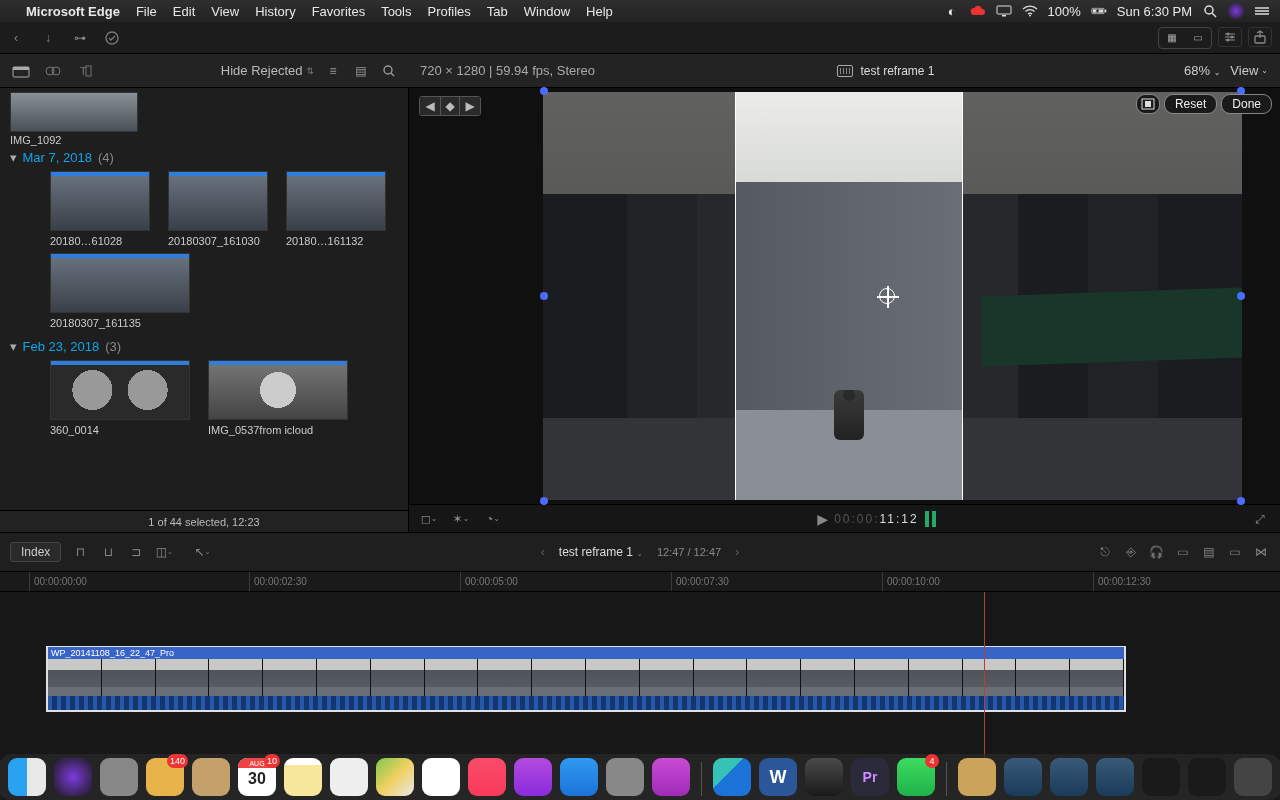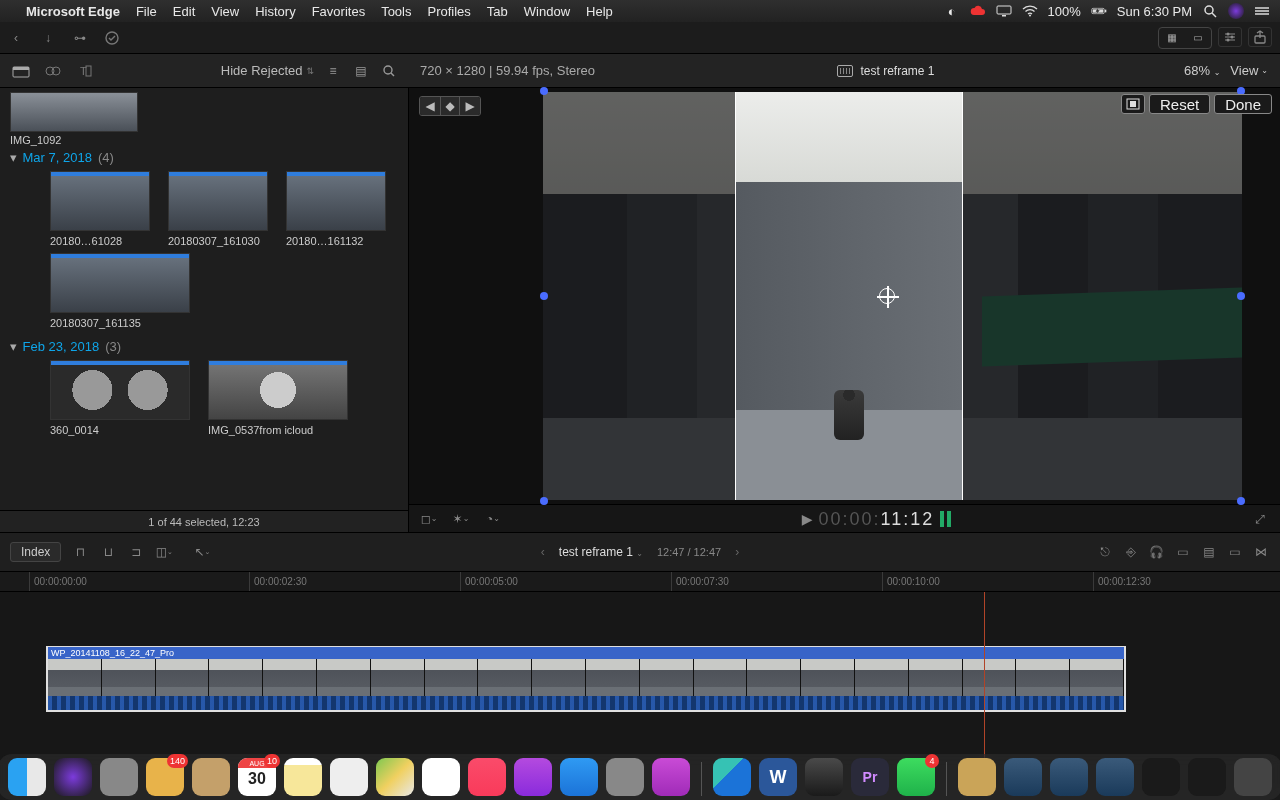--- a/index.html
+++ b/index.html
@@ -52,21 +52,21 @@
 .group-header .tri { color: #aaa; }
 .group-header .date { color: #0ea5e9; font-weight: 500; }
 .group-header .count { color: #888; }
 .lib-footer { height: 22px; background: #222; border-top: 1px solid #000; display: flex; align-items: center; justify-content: center; font-size: 11px; color: #bbb; }
 
 .viewer { flex: 1; position: relative; background: #101010; display: flex; flex-direction: column; border-left: 1px solid #000; }
 .viewer-nav { position: absolute; top: 8px; left: 10px; display: flex; border: 1px solid #555; border-radius: 3px; overflow: hidden; z-index: 5; }
 .viewer-nav .vn { width: 20px; height: 18px; display: flex; align-items: center; justify-content: center; color: #bbb; font-size: 12px; background: #2a2a2a; }
 .viewer-nav .vn.mid { border-left: 1px solid #555; border-right: 1px solid #555; }
 .viewer-buttons { position: absolute; top: 6px; right: 8px; display: flex; gap: 4px; z-index: 5; }
-.btn { height: 20px; padding: 0 10px; border: 1px solid #888; border-radius: 3px; background: #1a1a1a; color: #eee; font-size: 15px; display: flex; align-items: center; }
+.btn { height: 20px; padding: 0 10px; border: 1px solid #888; border-radius: 9px; background: #1a1a1a; color: #eee; font-size: 12px; display: flex; align-items: center; }
 .btn.fit-icon { width: 24px; padding: 0; justify-content: center; }
 .canvas { flex: 1; position: relative; margin: 2px 8px 2px 8px; }
 .frame-outer { position: absolute; top: 2px; bottom: 2px; left: 126px; right: 30px; background: #2f3034; }
 .frame-outer .city { position:absolute; inset:0; background:
   linear-gradient(180deg,#d8d9d6 0%,#c7c8c4 25%, transparent 25%),
   linear-gradient(180deg,transparent 80%,#6f747a 80%),
   linear-gradient(90deg,#3c3f45 0 12%,#484c52 12% 22%,#55585f 22% 33%,#3c3f45 33% 40%,#55585f 40% 48%,#3c3f45 48% 58%,#55585f 58% 68%, #3c3f45 68% 78%,#484c52 78% 88%, #3c3f45 88% 100%);
   filter: brightness(.45);
 }
 .crop-box { position: absolute; top: 2px; bottom: 2px; left: 318px; width: 228px; border-left: 1px solid #fff; border-right:1px solid #fff; background:
@@ -82,21 +82,21 @@
 .h-ml { top: 50%; left: 123px; transform: translateY(-50%);} .h-mr { top:50%; right:27px; transform:translateY(-50%);}
 .center-target { position:absolute; top:50%; left: 470px; transform:translate(-50%,-50%); width:16px;height:16px;border:1px solid #fff;border-radius:50%; }
 .center-target:before,.center-target:after{content:'';position:absolute;background:#fff;}
 .center-target:before{left:7px;top:-3px;width:2px;height:22px;}
 .center-target:after{top:7px;left:-3px;height:2px;width:22px;}
 
 .viewer-footer { height: 28px; display: flex; align-items: center; padding: 0 10px; background: #161616; border-top:1px solid #000; gap: 12px; }
 .viewer-footer .vf-icon { width: 20px; height: 18px; display: flex; align-items:center;justify-content:center;color:#888; }
 .viewer-footer .play-area { flex:1; display:flex; align-items:center; justify-content:center; gap: 6px; }
 .viewer-footer .play { color:#888; font-size:14px; }
-.viewer-footer .tc { font-family: monospace; font-size: 18px; letter-spacing: 2px; }
+.viewer-footer .tc { font-family: monospace; font-size: 12px; letter-spacing: 2px; }
 .viewer-footer .tc .dim { color: #555; }
 .viewer-footer .tc .bright { color: #ddd; }
 .viewer-footer .bars { display:flex; gap:3px; }
 .viewer-footer .bars .b { width:4px; height:16px; background:#2a6; }
 .viewer-footer .fs { color:#888; }
 
 
 .tl-header { height: 40px; background: #1f1f1f; border-top:1px solid #000; border-bottom:1px solid #000; display:flex; align-items:center; padding: 0 10px; gap: 10px; }
 .tl-header .index-btn { height: 20px; padding: 0 10px; border:1px solid #444; border-radius:3px; color:#ccc; font-size:12px; display:flex;align-items:center; background:#2a2a2a; }
 .tl-header .mini { width: 18px; height:18px; display:flex;align-items:center;justify-content:center; color:#888; }

